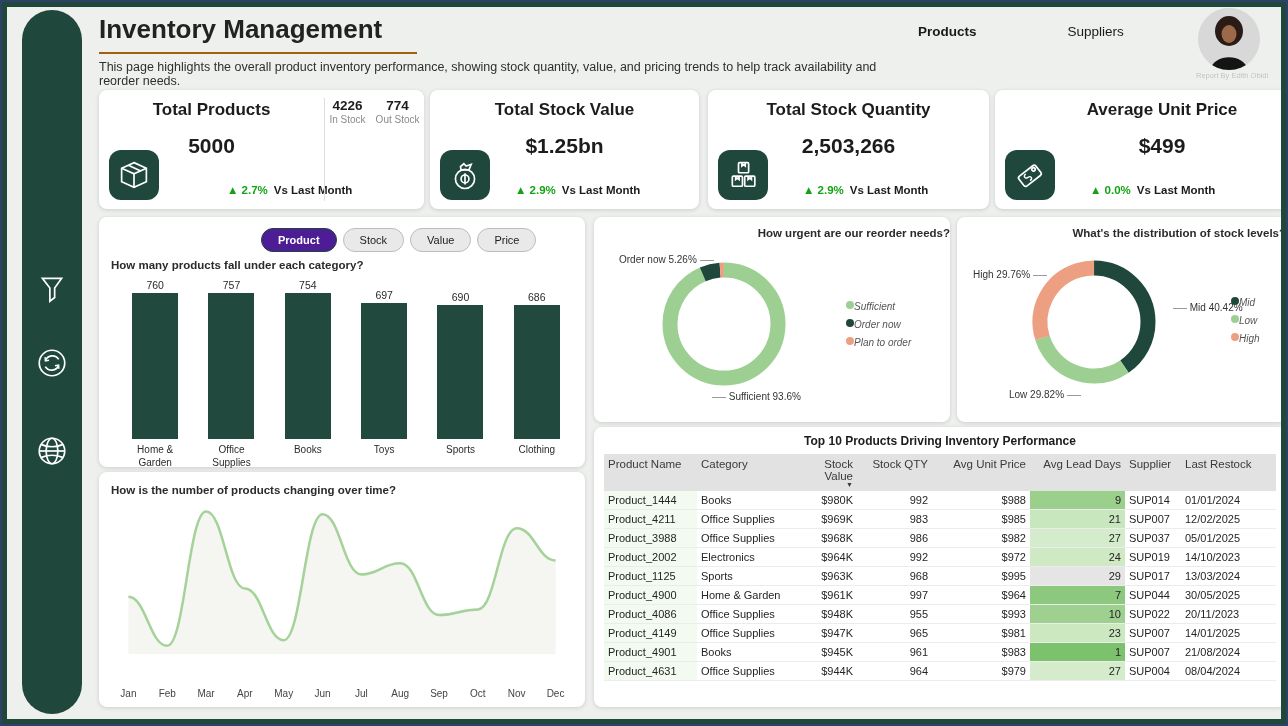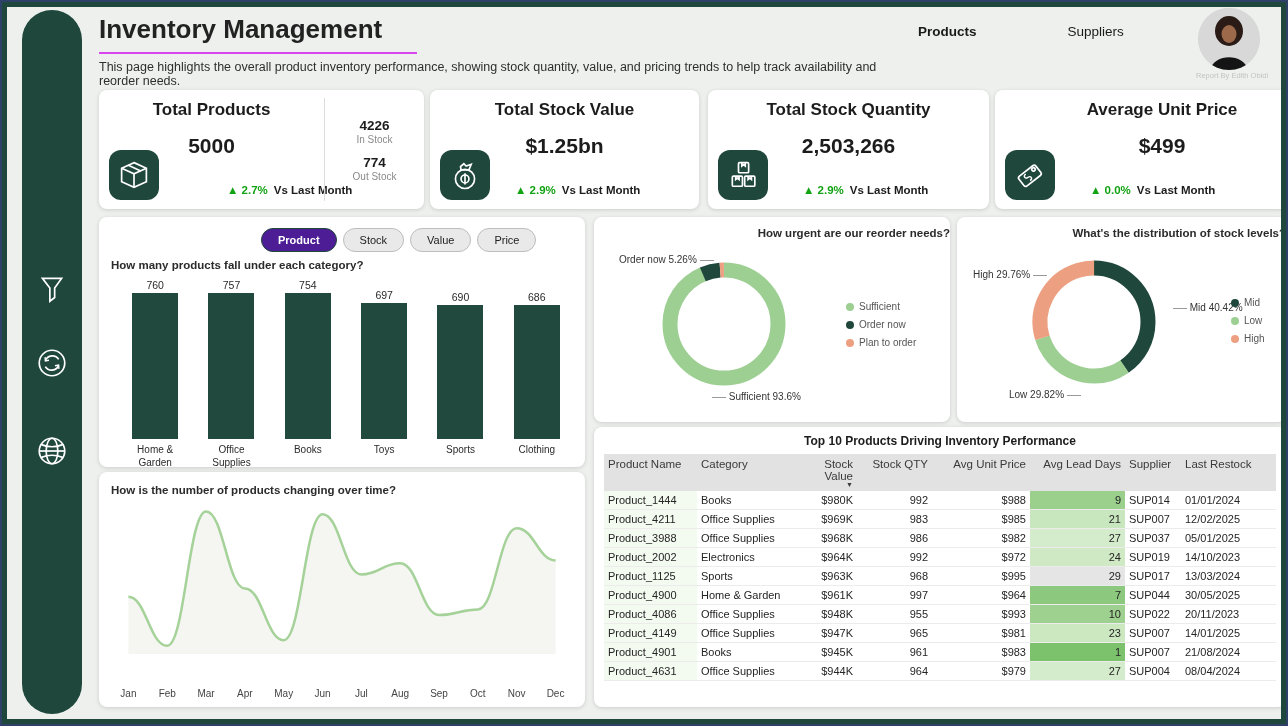--- a/index.html
+++ b/index.html
@@ -9,21 +9,21 @@
   .frame { position:absolute; inset:0; border:5px solid #1f473c; pointer-events:none; z-index:50; }
 
   
   .sidebar { position:absolute; left:20px; top:8px; width:60px; height:704px; background:#1f473c;
              border-radius:30px; z-index:5; }
   .side-icon { position:absolute; left:13px; width:34px; height:34px; cursor:pointer; }
   .side-icon svg { width:100%; height:100%; stroke:#fff; fill:none; stroke-width:1.6; }
 
   
   .header-title { position:absolute; left:97px; top:12px; font-size:26px; font-weight:bold; color:#222;
-                  padding-bottom:7px; border-bottom:2px solid #d946ef; min-width:318px; }
+                  padding-bottom:7px; border-bottom:2px solid #a16207; min-width:318px; }
   .header-sub { position:absolute; left:97px; top:58px; font-size:12.5px; color:#2e2e2e; width:800px; }
   .nav { position:absolute; top:22px; left:900px; display:flex; gap:75px; }
   .nav-item { font-size:13.5px; color:#1a1a1a; cursor:pointer;padding-left:16px; }
   .nav-item.active { font-weight:bold; }
   .avatar-wrap { position:absolute; right:24px; top:6px; width:66px; text-align:center; }
   .avatar { width:62px; height:62px; border-radius:50%; overflow:hidden; background:#d8d8d8; margin:0 auto; }
   .report-by { font-size:7.5px; color:#c3c3c3; margin-top:1px; white-space:nowrap; }
 
   
   .card { position:absolute; background:#fff; border-radius:8px; box-shadow:0 1px 4px rgba(0,0,0,.15); }
@@ -32,21 +32,21 @@
   .kpi { height:119px; top:88px; }
   .kpi-title { text-align:center; font-size:17px; font-weight:bold; color:#1c1c1c; padding-top:10px; }
   .kpi-value { text-align:center; font-size:21px; font-weight:bold; color:#1c1c1c; margin-top:14px; }
   .kpi-icon { position:absolute; left:10px; bottom:9px; width:50px; height:50px; background:#1f473c;
               border-radius:12px; display:flex; align-items:center; justify-content:center; }
   .kpi-icon svg { width:36px; height:36px; stroke:#fff; fill:none; stroke-width:1.5; }
   .kpi-trend { position:absolute; bottom:13px; display:flex; gap:6px; align-items:center; }
   .trend-up { color:#12a312; font-size:11.5px; font-weight:bold; }
   .trend-lbl { color:#1c1c1c; font-size:11.5px; font-weight:bold; }
   .kpi-stats { position:absolute; right:0; top:8px; bottom:8px; width:100px; border-left:1px solid #ddd;
-               display:flex; flex-direction:column; justify-content:center; gap:10px; text-align:center; }
+               display:flex; flex-direction:row; justify-content:center; gap:10px; text-align:center; }
   .stat-v { font-size:13.5px; font-weight:bold; color:#1c1c1c; }
   .stat-l { font-size:10px; color:#8a8a8a; margin-top:1px; }
 
   
   .tabs { position:absolute; left:162px; top:11px; display:flex; gap:6px; }
   .tab { height:24px; padding:0 16px; border-radius:12px; background:#e9e9e9; border:1px solid #bdbdbd;
          font-size:11px; color:#222; display:flex; align-items:center; cursor:pointer; }
   .tab.active { background:#4c1d95; border-color:#1f473c; color:#fff; font-weight:bold; }
 
   .q-title { font-size:11.5px; font-weight:bold; color:#2b2b2b; }
@@ -57,21 +57,21 @@
   .bar-area { position:absolute; left:18px; top:62px; right:10px; display:flex; }
   .bar-col { flex:1; display:flex; flex-direction:column; justify-content:flex-end; align-items:center; height:160px; }
   .bar-val { font-size:10.5px; color:#2b2b2b; margin-bottom:2px; }
   .bar-rect { width:46px; background:#21493e; cursor:pointer; }
   .bar-lbl { font-size:10px; color:#2b2b2b; text-align:center; margin-top:5px; line-height:1.25; height:28px; }
 
   
   .donut-card .q-title { position:absolute; top:10px; left:0; right:0; text-align:right; }
   .donut-svg { position:absolute; }
   .legend { position:absolute; display:flex; flex-direction:column; gap:7px; }
-  .legend-item { display:flex; align-items:center; gap:5px; font-size:10px; color:#555; cursor:pointer; }
+  .legend-item { display:flex; font-size:10px; color:#555; cursor:pointer;font-style:italic; }
   .legend-dot { width:8px; height:8px; border-radius:50%; }
   .callout { position:absolute; font-size:10px; color:#333; white-space:nowrap; }
   .callout .tick { display:inline-block; width:14px; height:1px; background:#9a9a9a; vertical-align:middle; }
 
   #donut1-card { left:592px; top:215px; width:356px; height:205px; }
   #donut2-card { left:955px; top:215px; width:329px; height:205px; }
 
   
   #line-card { left:97px; top:470px; width:486px; height:235px; }
   #line-card .q-title { position:absolute; left:12px; top:12px; }

